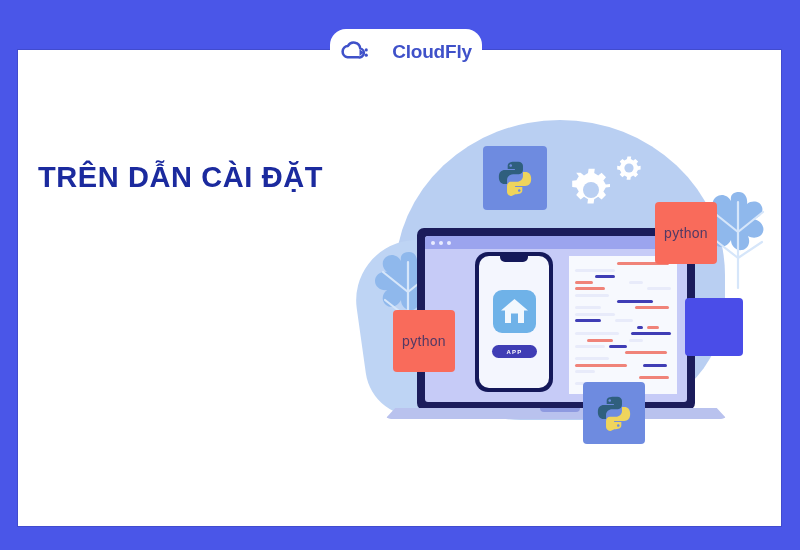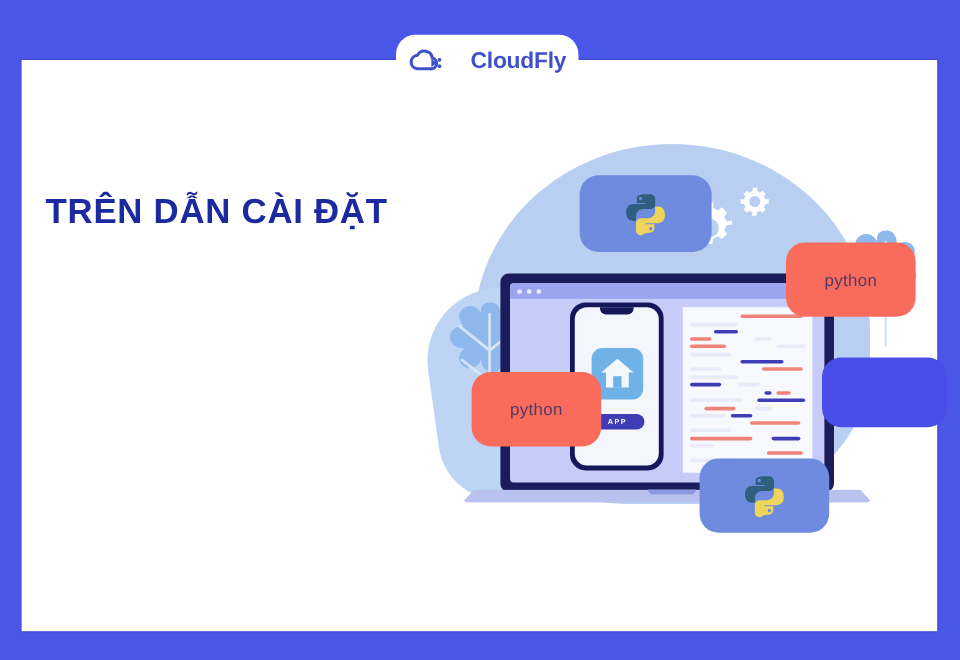--- a/index.html
+++ b/index.html
@@ -120,21 +120,21 @@
   }
 
   
   .codepanel{
     left:214px;top:156px;width:108px;height:138px;
     background:#F7F9FE;overflow:hidden;
   }
   .codepanel i{position:absolute;height:3px;border-radius:1.5px;display:block;}
 
   
-  .tile{border-radius:16px;padding-left:46px;}
+  .tile{border-radius:4px;}
   .tile-py-blue{background:#6E8BE0;}
   .tile-py-red{background:#F96B5B;}
   .tile-plain{background:#4A4DE8;}
   .tile-red-label{
     position:absolute;left:0;top:0;width:100%;height:100%;
     display:flex;align-items:center;justify-content:center;
     font-size:14px;color:#2E2E66;letter-spacing:.3px;opacity:.82;
   }
   .pysvg{position:absolute;left:50%;top:50%;transform:translate(-50%,-50%);}
 

